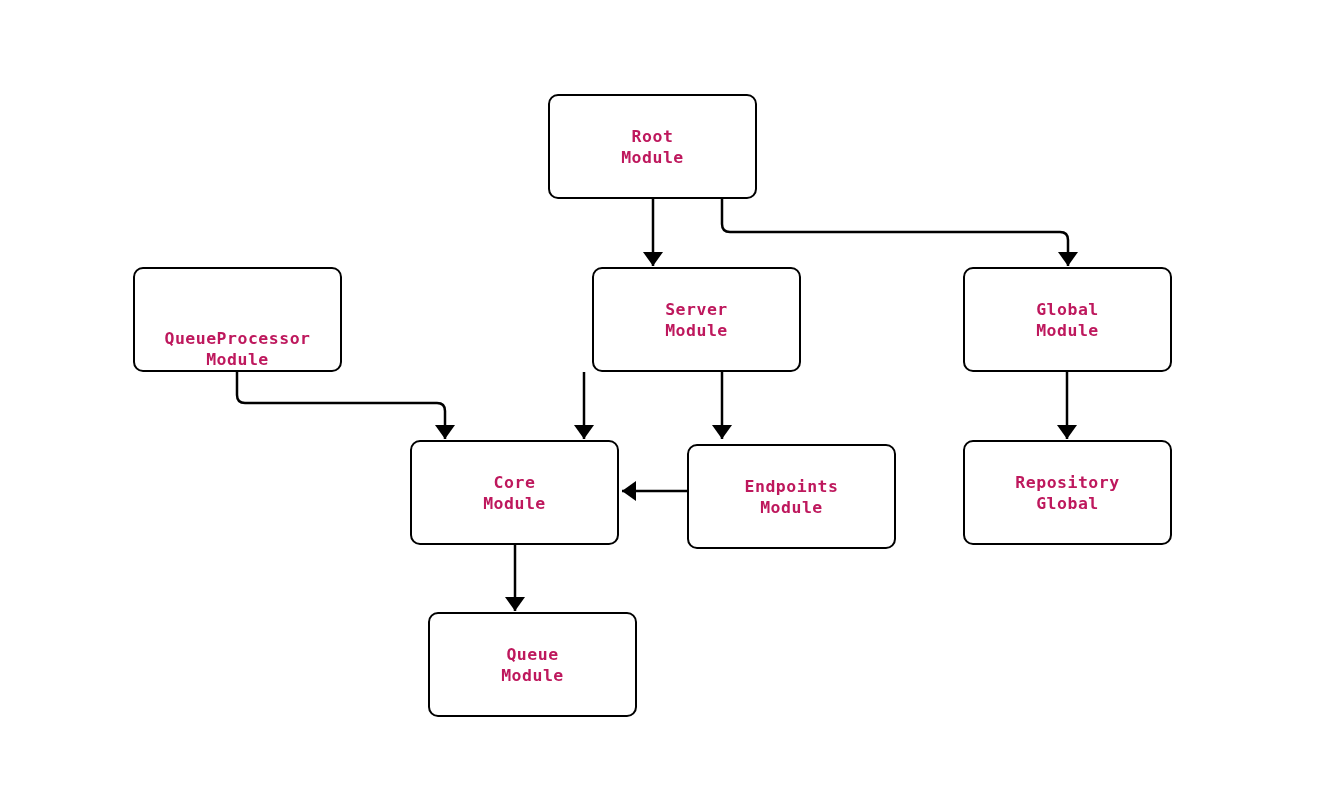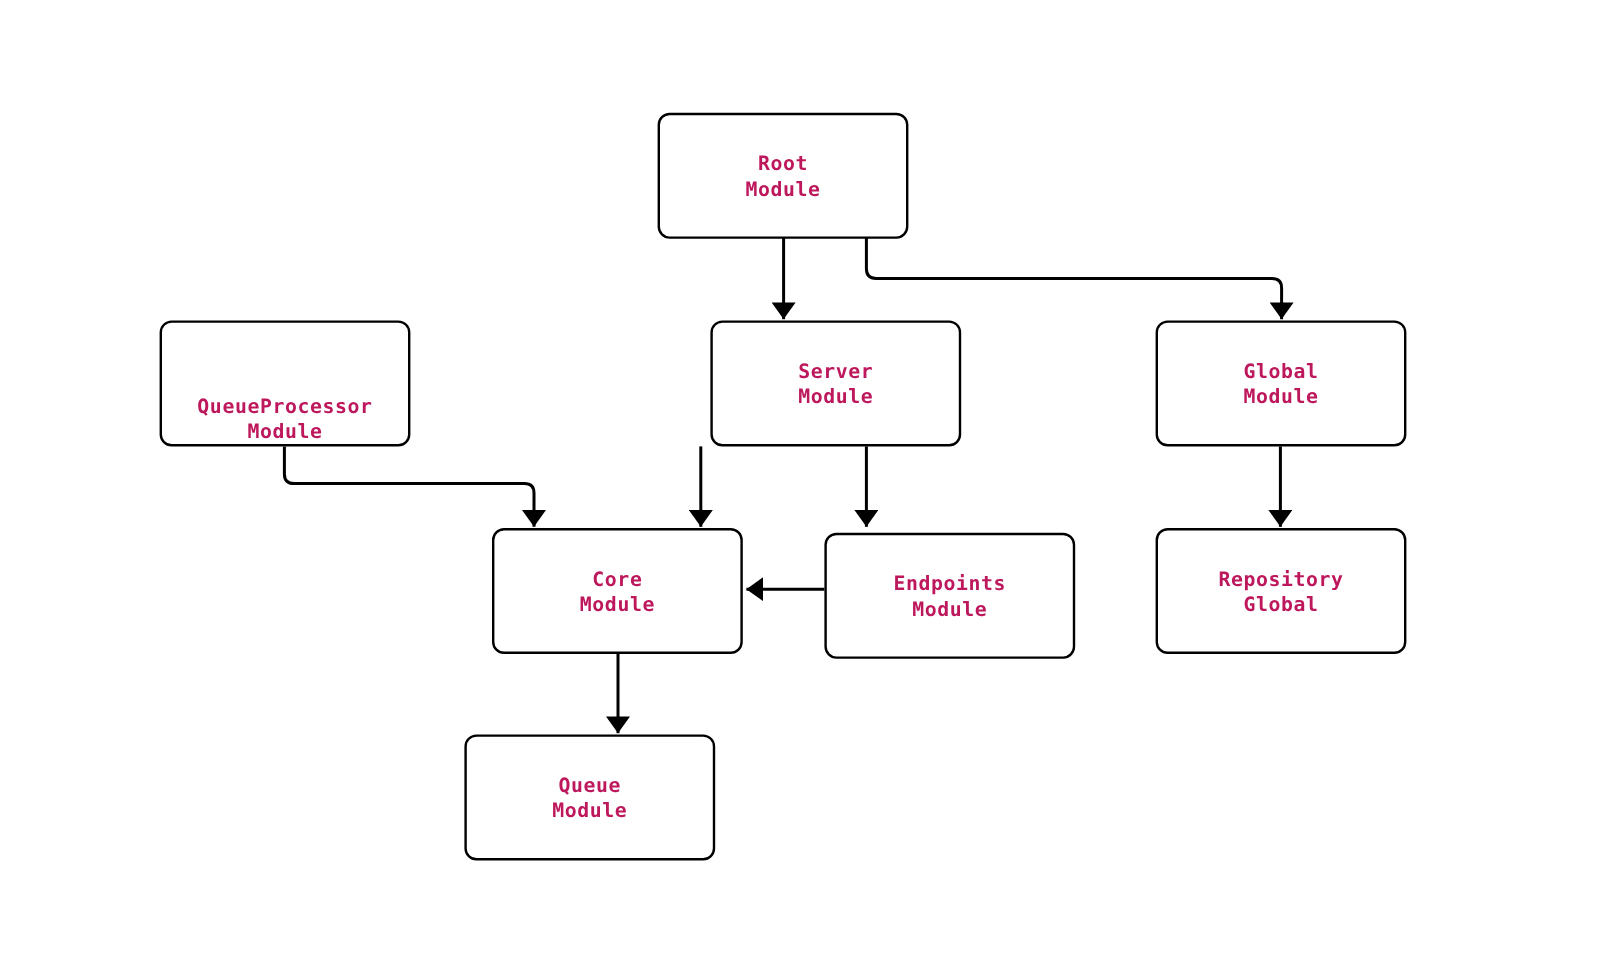--- a/index.html
+++ b/index.html
@@ -100,18 +100,18 @@
   <div class="node" style="left:687px; top:444px;align-items:center;">
     <span class="node-label">Endpoints
 Module</span>
   </div>
 
   <div class="node" style="left:963px; top:440px;">
     <span class="node-label">Repository
 Global</span>
   </div>
 
-  <div class="node" style="left:387px; top:612px;">
+  <div class="node" style="left:428px; top:612px;">
     <span class="node-label">Queue
 Module</span>
   </div>
 
 </div>
 
 </body></html>

